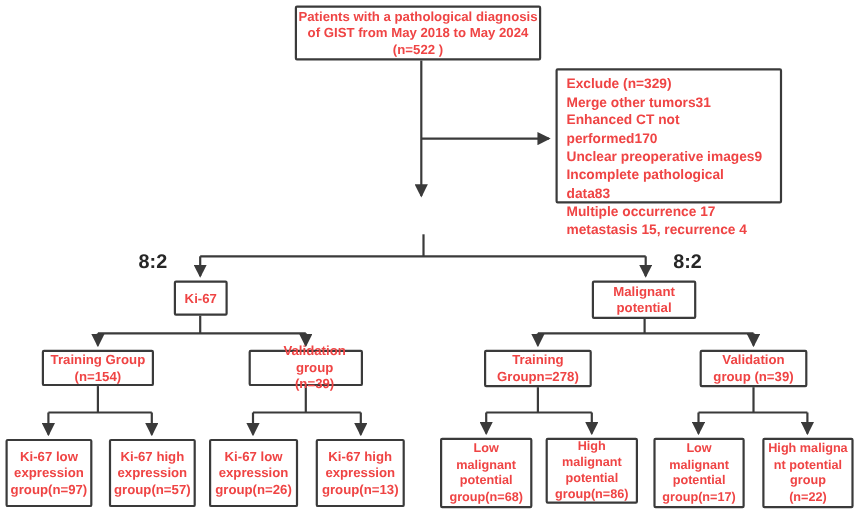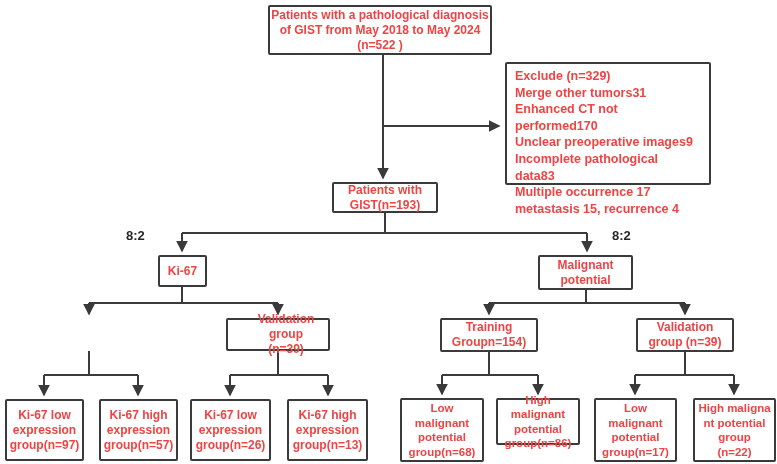--- a/index.html
+++ b/index.html
@@ -13,21 +13,21 @@
     border:2px solid #3a3a3a;border-radius:2px;background:#ffffff;
     color:#ef4444;font-weight:700;font-size:12px;line-height:15px;
     display:flex;align-items:center;justify-content:center;
     text-align:center;white-space:pre-line;
   }
   .node.align-left{
     display:block;text-align:left;padding:4px 8px;line-height:16.6px;font-size:12.5px;
   }
   .node.small{font-size:11.5px;line-height:14.5px;}
   .ratio{
-    position:absolute;color:#262626;font-weight:700;font-size:13px;
+    position:absolute;color:#262626;font-weight:700;font-size:18px;
     white-space:nowrap;
   }
 </style>
 </head>
 <body>
 
 <div class="stage">
 
   <svg class="connectors" viewBox="0 0 777 464" xmlns="http://www.w3.org/2000/svg">
     <defs>
@@ -83,37 +83,37 @@
 (n=522 )</div>
 
   <div class="node align-left" style="left:505px;top:62px;width:206px;height:123px;">Exclude (n=329)
 Merge other tumors31
 Enhanced CT not performed170
 Unclear preoperative images9
 Incomplete pathological data83
 Multiple occurrence 17
 metastasis 15, recurrence 4</div>
 
-  <div class="node" style="left:332px;top:182px;width:106px;height:31px;">Patients with
-GIST(n=193)</div>
 
   <div class="ratio" style="left:126px;top:228px;">8:2</div>
   <div class="ratio" style="left:612px;top:228px;">8:2</div>
 
   <div class="node" style="left:158px;top:255px;width:49px;height:32px;">Ki-67</div>
 
   <div class="node" style="left:538px;top:255px;width:95px;height:35px;">Malignant
 potential</div>
 
+  <div class="node" style="left:38px;top:318px;width:102px;height:33px;">Training Group
+(n=154)</div>
 
   <div class="node" style="left:226px;top:318px;width:104px;height:33px;padding-left:16px;">Validation group
 (n=39)</div>
 
   <div class="node" style="left:440px;top:318px;width:98px;height:34px;">Training
-Groupn=154)</div>
+Groupn=278)</div>
 
   <div class="node" style="left:636px;top:318px;width:98px;height:34px;">Validation
 group (n=39)</div>
 
   <div class="node" style="left:5px;top:399px;width:79px;height:62px;">Ki-67 low
 expression
 group(n=97)</div>
 
   <div class="node" style="left:99px;top:399px;width:79px;height:62px;">Ki-67 high
 expression
@@ -125,21 +125,21 @@
 
   <div class="node" style="left:287px;top:399px;width:81px;height:62px;">Ki-67 high
 expression
 group(n=13)</div>
 
   <div class="node small" style="left:400px;top:398px;width:84px;height:64px;">Low
 malignant
 potential
 group(n=68)</div>
 
-  <div class="node small" style="left:496px;top:398px;width:84px;height:47px;">High
+  <div class="node small" style="left:496px;top:398px;width:84px;height:60px;">High
 malignant
 potential
 group(n=86)</div>
 
   <div class="node small" style="left:594px;top:398px;width:83px;height:64px;">Low
 malignant
 potential
 group(n=17)</div>
 
   <div class="node small" style="left:693px;top:398px;width:83px;height:64px;">High maligna

